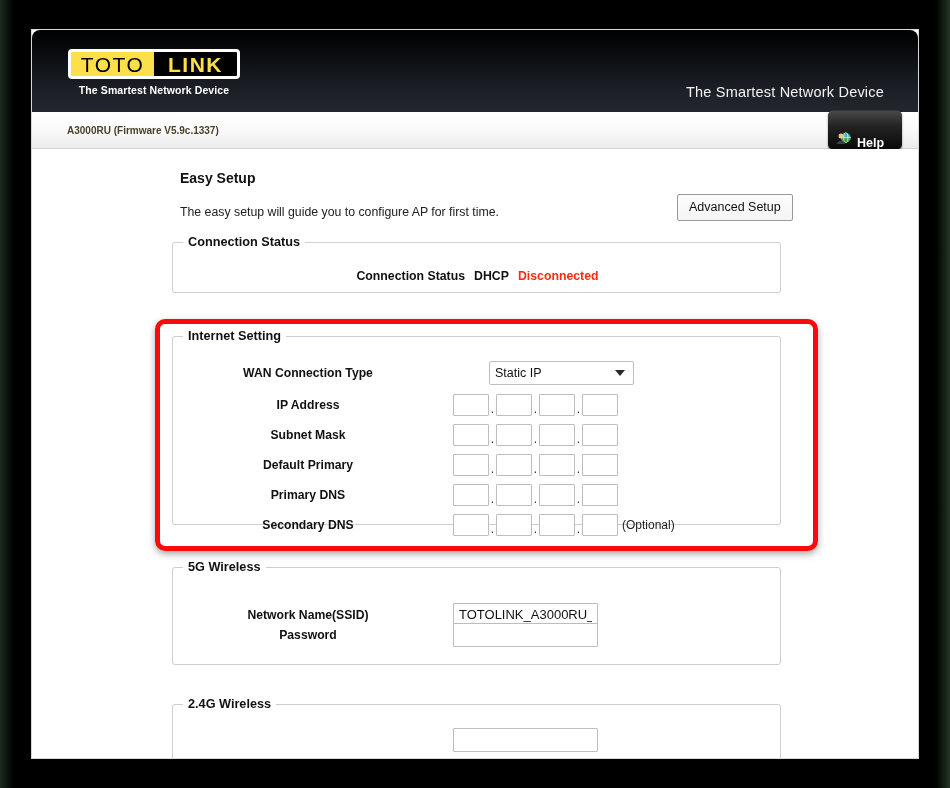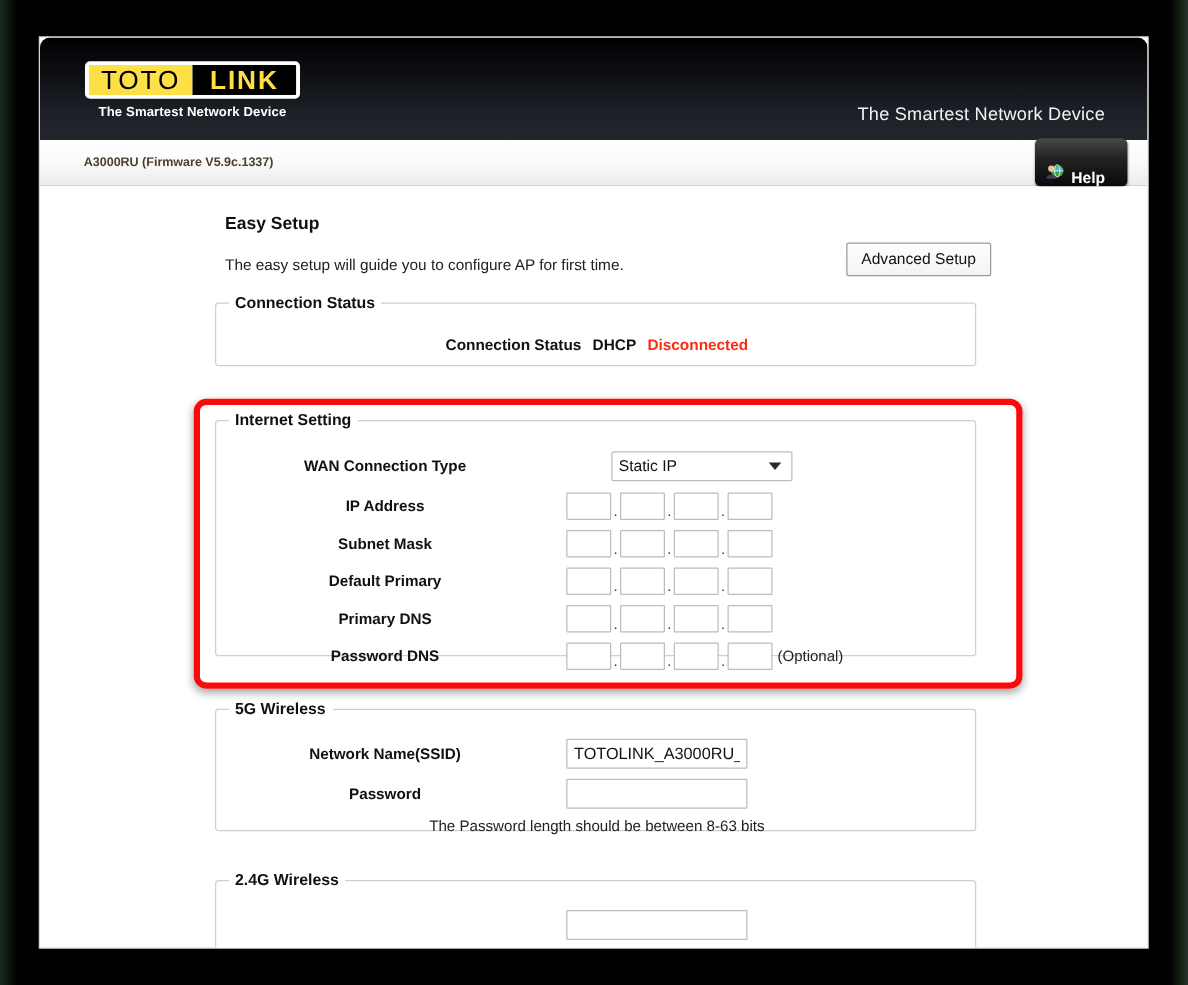--- a/index.html
+++ b/index.html
@@ -422,54 +422,53 @@
               <span class="dot">.</span>
               <input class="octet" value="" style="">
               <span class="dot">.</span>
               <input class="octet" value="" style="">
               <span class="dot">.</span>
               <input class="octet" value="" style="">
             </div>
           </div>
 
           <div class="frow" style="top:170px;">
-            <div class="flabel">Password DNS</div>
+            <div class="flabel">Secondary DNS</div>
             <div class="fctl">
               <input class="octet" value="" style="">
               <span class="dot">.</span>
               <input class="octet" value="" style="">
               <span class="dot">.</span>
               <input class="octet" value="" style="">
               <span class="dot">.</span>
               <input class="octet" value="" style="">
               <span class="optional">(Optional)</span>
             </div>
           </div>
         </fieldset>
 
         <div class="red-box"></div>
 
         <fieldset class="card" id="fs-5g">
           <legend>5G Wireless</legend>
 
-          <div class="frow" style="top:17px;">
+          <div class="frow" style="top:29px;">
             <div class="flabel">Network Name(SSID)</div>
             <div class="fctl">
               <input class="text-field" value="TOTOLINK_A3000RU_5G" style="">
             </div>
           </div>
 
           <div class="frow" style="top:49px;">
             <div class="flabel">Password</div>
             <div class="fctl">
               <input class="text-field" value="" style="">
             </div>
           </div>
 
-          <div class="hint" style="top:80px;">The Password length should be between 8-63 bits</div>
         </fieldset>
 
         <fieldset class="card" id="fs-24g">
           <legend>2.4G Wireless</legend>
           <div class="frow" style="top:17px;">
             <div class="flabel"></div>
             <div class="fctl">
               <input class="text-field" value="" style="">
             </div>
           </div>

